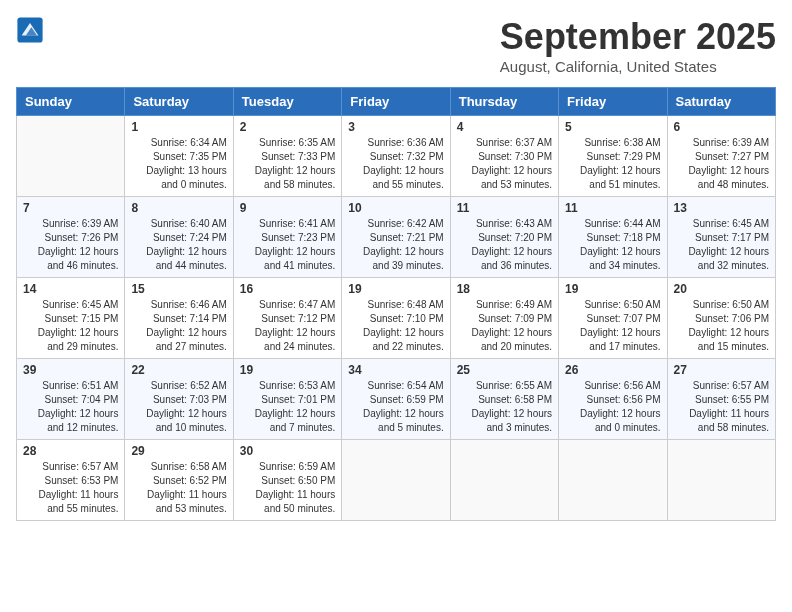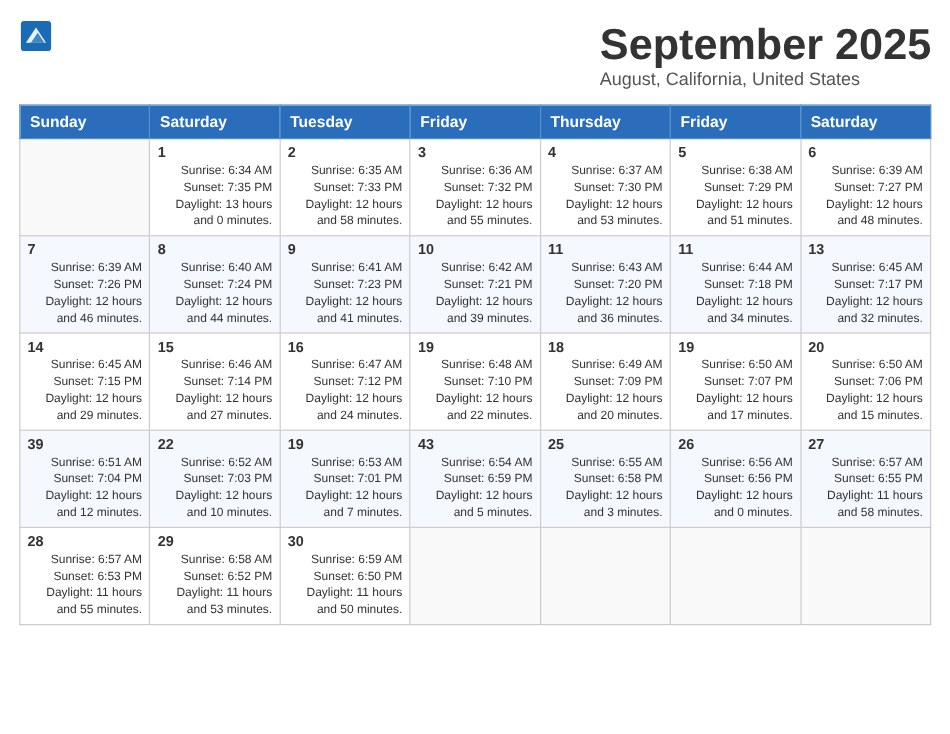--- a/index.html
+++ b/index.html
@@ -219,21 +219,21 @@
         </td>
         <td>
           <div class="day-number">22</div>
           <div class="cell-info">Sunrise: 6:52 AM<br>Sunset: 7:03 PM<br>Daylight: 12 hours and 10 minutes.</div>
         </td>
         <td>
           <div class="day-number">19</div>
           <div class="cell-info">Sunrise: 6:53 AM<br>Sunset: 7:01 PM<br>Daylight: 12 hours and 7 minutes.</div>
         </td>
         <td>
-          <div class="day-number">43</div>
+          <div class="day-number">34</div>
           <div class="cell-info">Sunrise: 6:54 AM<br>Sunset: 6:59 PM<br>Daylight: 12 hours and 5 minutes.</div>
         </td>
         <td>
           <div class="day-number">25</div>
           <div class="cell-info">Sunrise: 6:55 AM<br>Sunset: 6:58 PM<br>Daylight: 12 hours and 3 minutes.</div>
         </td>
         <td>
           <div class="day-number">26</div>
           <div class="cell-info">Sunrise: 6:56 AM<br>Sunset: 6:56 PM<br>Daylight: 12 hours and 0 minutes.</div>
         </td>

